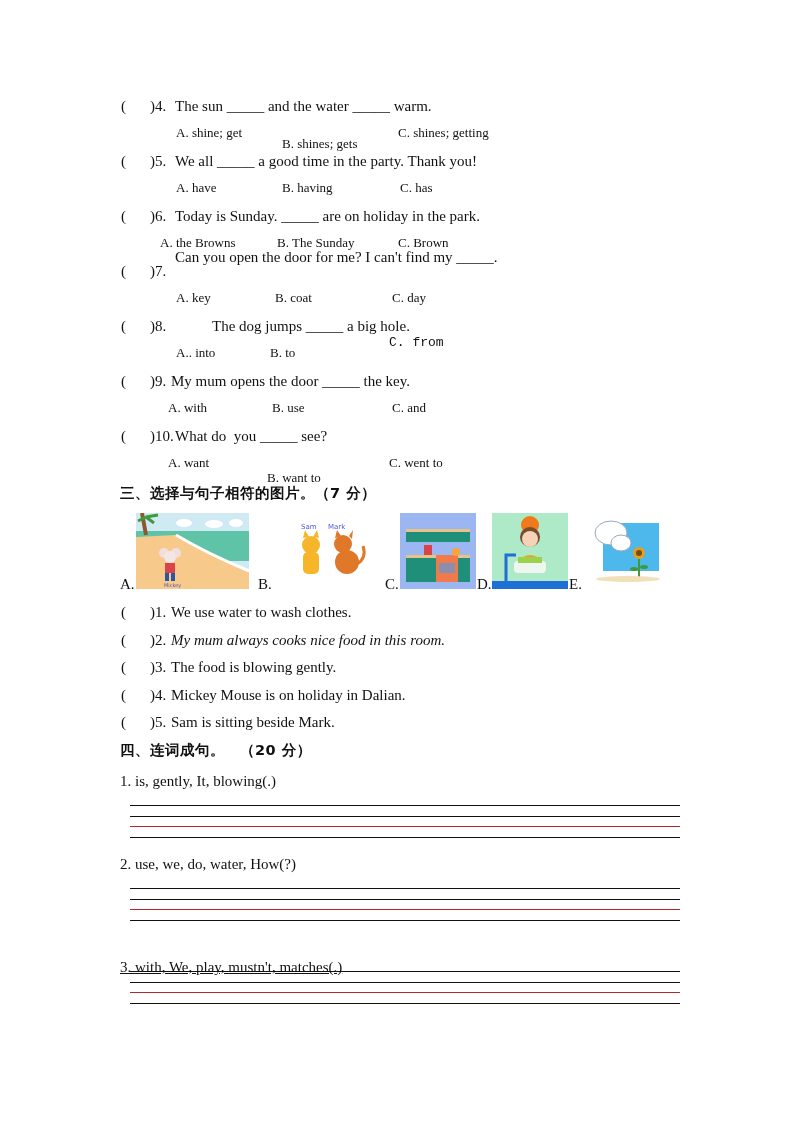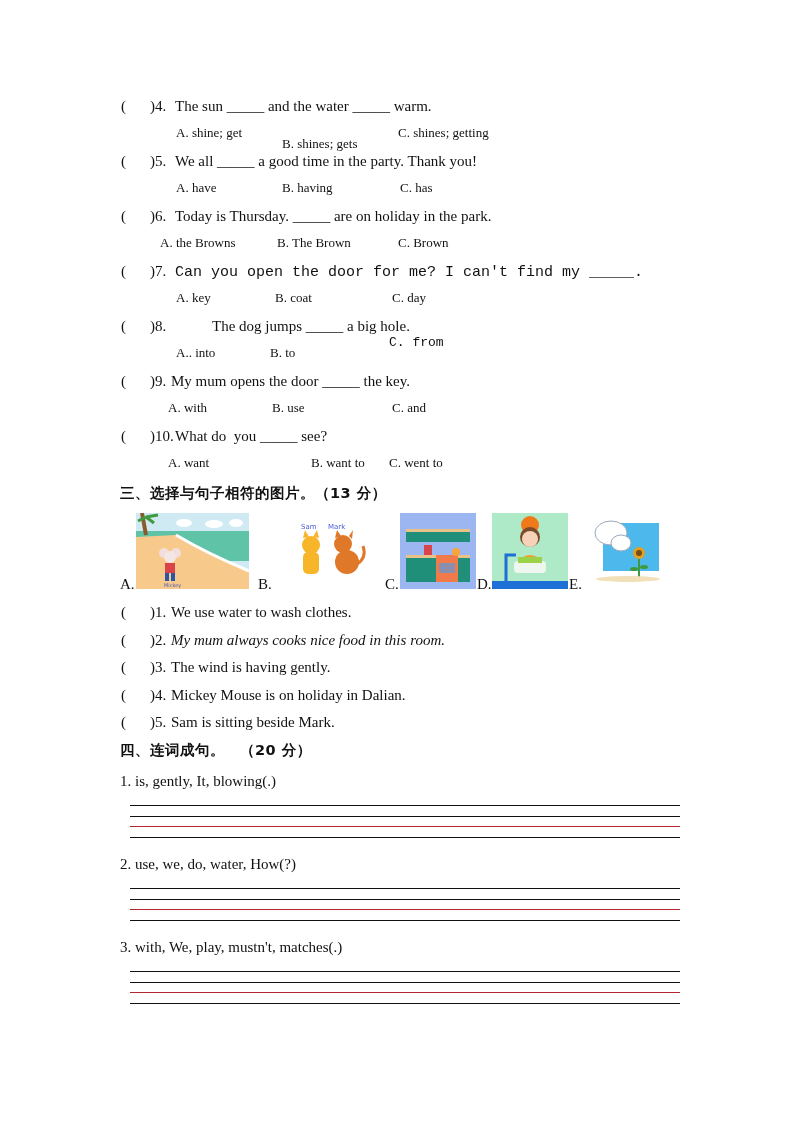--- a/index.html
+++ b/index.html
@@ -31,30 +31,30 @@
   <span class="line" style="left:150px;top:152px;">)5.</span>
   <span class="line" style="left:175px;top:152px;">We all _____ a good time in the party. Thank you!</span>
   <span class="opt" style="left:176px;top:180px;">A. have</span>
   <span class="opt" style="left:282px;top:180px;">B. having</span>
   <span class="opt" style="left:400px;top:180px;">C. has</span>
 </div>
 
 <div>
   <span class="line" style="left:121px;top:207px;">(</span>
   <span class="line" style="left:150px;top:207px;">)6.</span>
-  <span class="line" style="left:175px;top:207px;">Today is Thursday. _____ are on holiday in the park.</span>
+  <span class="line" style="left:175px;top:207px;">Today is Sunday. _____ are on holiday in the park.</span>
   <span class="opt" style="left:160px;top:235px;">A. the Browns</span>
-  <span class="opt" style="left:277px;top:235px;">B. The Brown</span>
+  <span class="opt" style="left:277px;top:235px;">B. The Sunday</span>
   <span class="opt" style="left:398px;top:235px;">C. Brown</span>
 </div>
 
 <div>
   <span class="line" style="left:121px;top:262px;">(</span>
   <span class="line" style="left:150px;top:262px;">)7.</span>
-  <span class="line" style="left:175px;top:264px;font-family:Liberation Mono, monospace;">Can you open the door for me? I can't find my _____.</span>
+  <span class="line" style="left:175px;top:248px;">Can you open the door for me? I can't find my _____.</span>
   <span class="opt" style="left:176px;top:290px;">A. key</span>
   <span class="opt" style="left:275px;top:290px;">B. coat</span>
   <span class="opt" style="left:392px;top:290px;">C. day</span>
 </div>
 
 <div>
   <span class="line" style="left:121px;top:317px;">(</span>
   <span class="line" style="left:150px;top:317px;">)8.</span>
   <span class="line" style="left:168px;top:317px;margin-left:44px;">The dog jumps _____ a big hole.</span>
   <span class="opt" style="left:176px;top:345px;">A.. into</span>
@@ -69,25 +69,25 @@
   <span class="opt" style="left:168px;top:400px;">A. with</span>
   <span class="opt" style="left:272px;top:400px;">B. use</span>
   <span class="opt" style="left:392px;top:400px;">C. and</span>
 </div>
 
 <div>
   <span class="line" style="left:121px;top:427px;">(</span>
   <span class="line" style="left:150px;top:427px;">)10.</span>
   <span class="line" style="left:175px;top:427px;">What do  you _____ see?</span>
   <span class="opt" style="left:168px;top:455px;">A. want</span>
-  <span class="opt" style="left:267px;top:455px;margin-left:44px;">B. want to</span>
+  <span class="opt" style="left:267px;top:470px;">B. want to</span>
   <span class="opt" style="left:389px;top:455px;">C. went to</span>
 </div>
 
-<div class="line cn" style="left:120px;top:484px;">三、选择与句子相符的图片。（13 分）</div>
+<div class="line cn" style="left:120px;top:484px;">三、选择与句子相符的图片。（7 分）</div>
 
 <span class="label" style="left:120px;top:576px;">A.</span>
 <div class="pic" style="left:136px;top:513px;width:113px;height:76px;">
   <svg width="113" height="76" viewBox="0 0 113 76">
     <rect width="113" height="76" fill="#cfeaf3"></rect>
     <ellipse cx="48" cy="10" rx="8" ry="4" fill="#fff"></ellipse>
     <ellipse cx="78" cy="11" rx="9" ry="4" fill="#fff"></ellipse>
     <ellipse cx="100" cy="10" rx="7" ry="4" fill="#fff"></ellipse>
     <rect x="0" y="18" width="113" height="30" fill="#5fc3a8"></rect>
     <path d="M0 24 L40 22 Q70 40 113 58 L113 76 L0 76 Z" fill="#f7c98a"></path>
@@ -173,21 +173,21 @@
   <span class="line" style="left:171px;top:603px;">We use water to wash clothes.</span>
 </div>
 <div>
   <span class="line" style="left:121px;top:631px;">(</span>
   <span class="line" style="left:150px;top:631px;">)2.</span>
   <span class="line" style="left:171px;top:631px;font-style:italic;">My mum always cooks nice food in this room.</span>
 </div>
 <div>
   <span class="line" style="left:121px;top:658px;">(</span>
   <span class="line" style="left:150px;top:658px;">)3.</span>
-  <span class="line" style="left:171px;top:658px;">The wind is having gently.</span>
+  <span class="line" style="left:171px;top:658px;">The food is blowing gently.</span>
 </div>
 <div>
   <span class="line" style="left:121px;top:686px;">(</span>
   <span class="line" style="left:150px;top:686px;">)4.</span>
   <span class="line" style="left:171px;top:686px;">Mickey Mouse is on holiday in Dalian.</span>
 </div>
 <div>
   <span class="line" style="left:121px;top:713px;">(</span>
   <span class="line" style="left:150px;top:713px;">)5.</span>
   <span class="line" style="left:171px;top:713px;">Sam is sitting beside Mark.</span>
@@ -209,20 +209,20 @@
   <span class="line" style="left:120px;top:855px;">2. use, we, do, water, How(?)</span>
   <div class="grid" style="top:888px;">
     <div class="gl" style="top:0px;"></div>
     <div class="gl" style="top:11px;"></div>
     <div class="gl red" style="top:21px;"></div>
     <div class="gl" style="top:32px;"></div>
   </div>
 </div>
 
 <div>
-  <span class="line" style="left:120px;top:938px;">3. with, We, play, mustn't, matches(.)</span>
+  <span class="line" style="left:120px;top:958px;text-decoration:underline;">3. with, We, play, mustn't, matches(.)</span>
   <div class="grid" style="top:971px;">
     <div class="gl" style="top:0px;"></div>
     <div class="gl" style="top:11px;"></div>
     <div class="gl red" style="top:21px;"></div>
     <div class="gl" style="top:32px;"></div>
   </div>
 </div>
 
 </body></html>

